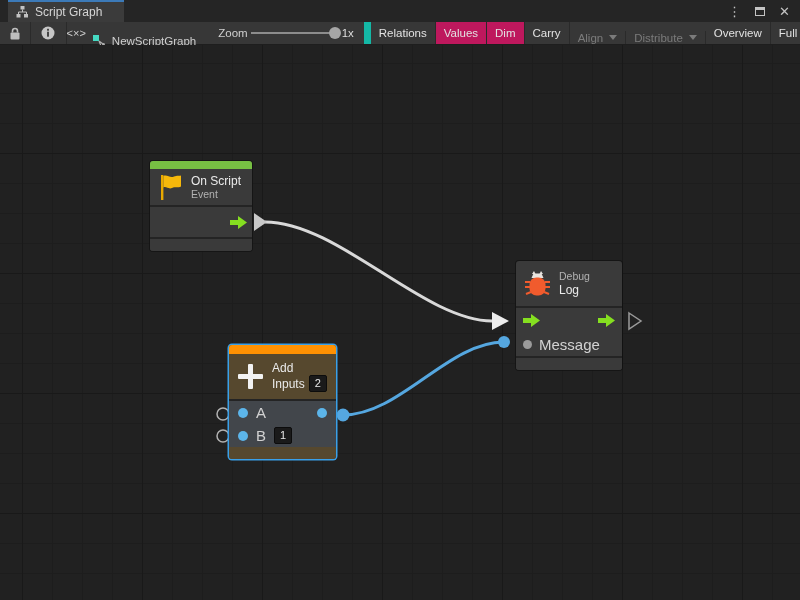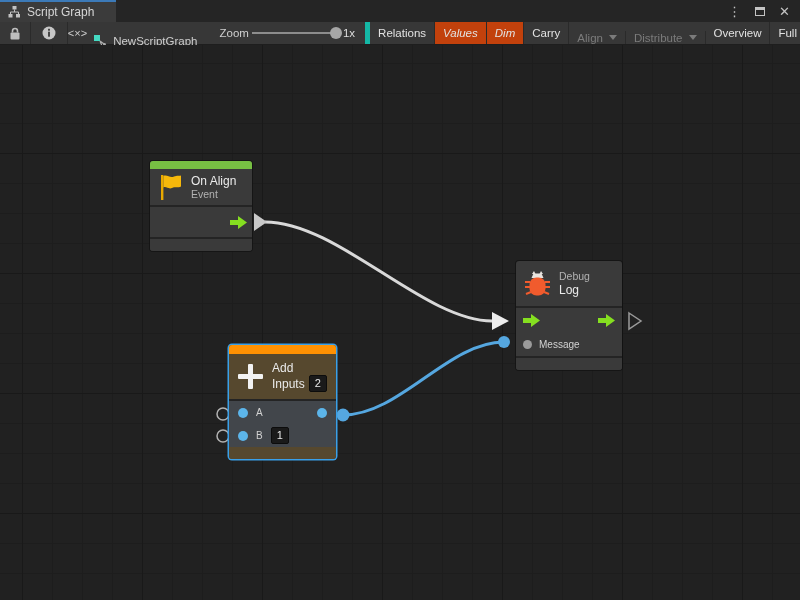--- a/index.html
+++ b/index.html
@@ -1,45 +1,45 @@
 <!DOCTYPE html>
 <html><head>
 <meta charset="utf-8">
 <style>
   * { margin:0; padding:0; box-sizing:border-box; }
   html,body { width:800px; height:600px; overflow:hidden; background:#212121;
     font-family:"Liberation Sans", sans-serif; -webkit-font-smoothing:antialiased; }
 
   
-  .titlebar { height:22px; background:#252525; display:flex; align-items:stretch; position:relative; }
+  .titlebar { height:22px; background:#252525; display:flex; align-items:stretch; position:relative;padding-left:8px; }
   .tab { width:116px; background:#3b3b3b; border-top:2px solid #3c7ab8; display:flex;
     align-items:center; gap:6px; padding:0 8px; color:#d6d6d6; font-size:12px; }
   .tab svg { flex:0 0 auto; }
   .titlebar-spacer { flex:1; }
   .winbtns { display:flex; align-items:center; gap:14px; padding:0 10px; color:#c4c4c4; }
   .winbtn { font-size:13px; line-height:1; cursor:default; }
   .winbtn.max { width:10px; height:9px; border:1.5px solid #c4c4c4; border-top-width:3px; font-size:0; }
 
   
   .toolbar { height:23px; background:#373737; border-bottom:1px solid #1e1e1e;
     display:flex; align-items:stretch; color:#dedede; font-size:11.5px; white-space:nowrap; }
   .tseg { display:flex; align-items:center; justify-content:center; border-right:1px solid #2a2a2a; }
   .tseg.iconseg { width:67px; }
   .tseg.iconseg2 { width:78px; }
   .tseg.codeseg { width:36px; border-right:none; }
   .code-glyph { color:#cfcfcf; font-size:11px; letter-spacing:0; }
   .graphseg { display:flex; align-items:center; gap:6px; padding:15px 8px 0 6px; border-right:none; }
   .graphseg .gname { color:#cfcfcf; }
-  .zoomseg { display:flex; align-items:center; gap:3px; padding:0 10px 0 14px; border-right:5px solid #14b8a6; }
+  .zoomseg { display:flex; align-items:center; gap:3px; padding:0 10px 0 14px; border-right:7px solid #14b8a6; }
   .zoom-label { color:#cfcfcf; }
   .slider { position:relative; width:88px; height:14px; }
   .slider .track { position:absolute; left:0; right:0; top:6px; height:2px; background:#8d8d8d; }
   .slider .thumb { position:absolute; right:-2px; top:1px; width:12px; height:12px; border-radius:50%; background:#a6a6a6; }
   .tbtn { display:flex; align-items:center; gap:4px; padding:0 8px; border-right:1px solid #2a2a2a; color:#e2e2e2; }
-  .tbtn.active { background:#c2410c;font-style:italic; }
+  .tbtn.active { background:#be185d; }
   .tbtn.disabled { color:#7b7b7b;margin-top:9px; }
   .dd-arrow { width:0; height:0; border-left:4px solid transparent; border-right:4px solid transparent;
     border-top:5px solid #7b7b7b; margin-left:2px; }
   .tbtn.last { border-right:none; overflow:hidden; }
 
   
   .canvas { position:relative; width:800px; height:555px; background-color:#212121;
     background-image:
       linear-gradient(90deg,#191919 1px,transparent 1px),
       linear-gradient(#191919 1px,transparent 1px),
@@ -53,21 +53,21 @@
   
   .node { position:absolute; background:#3a3a3a; border-radius:3px; box-shadow:0 0 0 1px rgba(15,15,15,.65);
     color:#e6e6e6; }
   .accentbar { height:8px; border-radius:3px 3px 0 0; }
   .nhdr { display:flex; align-items:center; gap:8px; padding:0 8px; }
   .ncol { display:flex; flex-direction:column; justify-content:center; }
   .ntitle { font-size:12px; color:#eaeaea; line-height:14px; }
   .nsub { font-size:10.5px; color:#b2b2b2; line-height:13px; }
   .divider { height:2px; background:#242424; }
   .prow { display:flex; align-items:center; gap:7px; padding:0 7px; }
-  .plabel { font-size:10px; color:#d2d2d2; }
+  .plabel { font-size:15px; color:#d2d2d2; }
   .dot { width:10px; height:10px; border-radius:50%; background:#5cb5ea; flex:0 0 auto; }
   .graydot { width:9px; height:9px; border-radius:50%; background:#9b9b9b; flex:0 0 auto; }
   .spacer { flex:1; }
   .valbox { background:#1a1a1a; border:1px solid #0c0c0c; border-radius:2px; color:#e8e8e8;
     font-size:11px; padding:0 5px; line-height:15px; min-width:16px; text-align:center; }
   .footer { height:12px; background:#3a3a3a; border-radius:0 0 3px 3px; }
 
   
   .node.onstart { left:150px; top:116px; width:102px; }
   .onstart .nhdr { height:36px; }
@@ -189,21 +189,21 @@
   </svg>
 
   <div class="node onstart">
     <div class="accentbar" style="background:#77c043"></div>
     <div class="nhdr">
       <svg width="25" height="28" viewBox="0 0 25 28">
         <rect x="3" y="2" width="2.4" height="25" fill="#e8a900"></rect>
         <path d="M5.4 3 C 9 1, 12 5.5, 16 3.5 C 19 2, 21 3, 23 2.5 L 23 13.5 C 20 15, 17 13.5, 14 15 C 10.5 16.5, 8 13, 5.4 14.5 Z" fill="#f6b80b"></path>
       </svg>
       <div class="ncol">
-        <div class="ntitle">On Align</div>
+        <div class="ntitle">On Script</div>
         <div class="nsub">Event</div>
       </div>
     </div>
     <div class="divider"></div>
     <div class="body">
       <svg width="17" height="13" viewBox="0 0 17 13">
         <path d="M0 4 h8 v-4 l9 6.5 -9 6.5 v-4 h-8 z" fill="#85df20"></path>
       </svg>
     </div>
     <div class="divider"></div>

